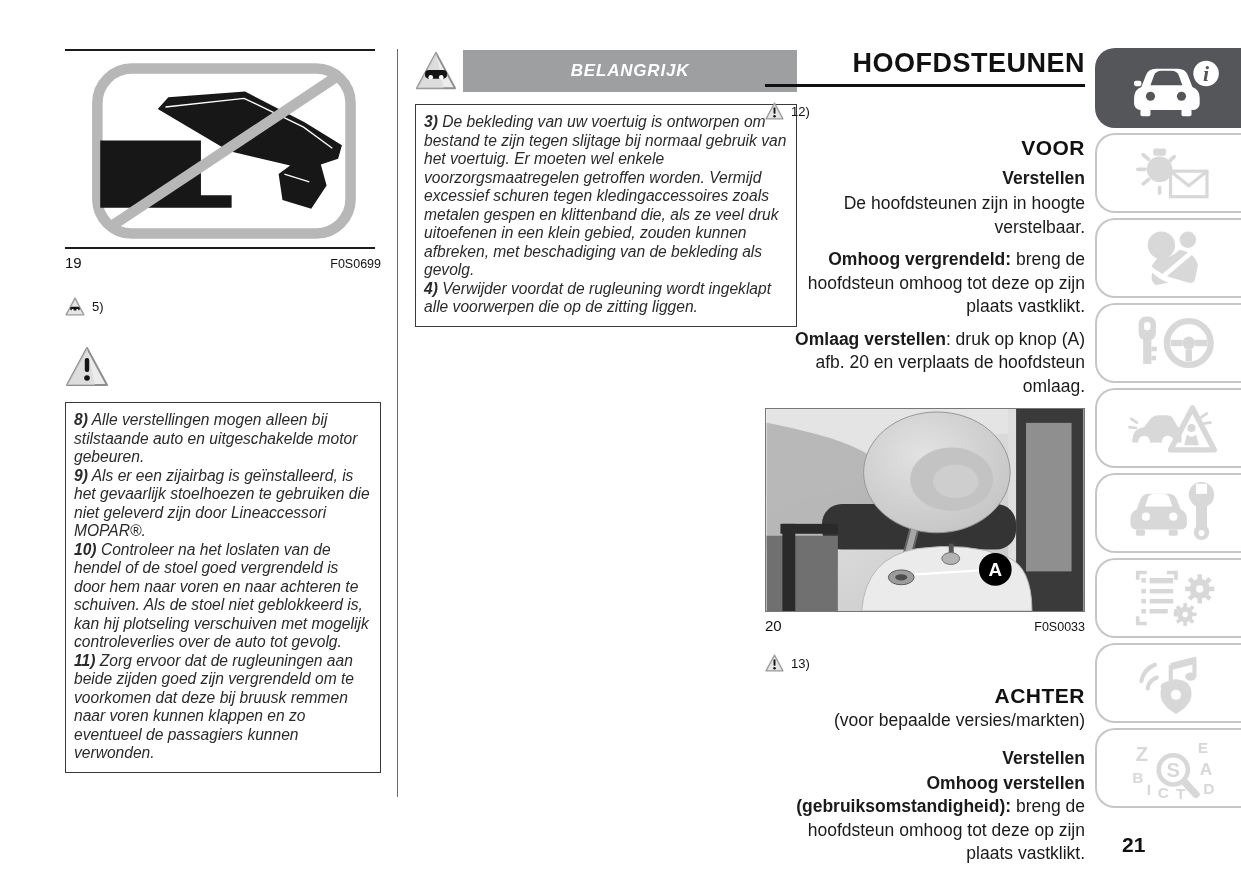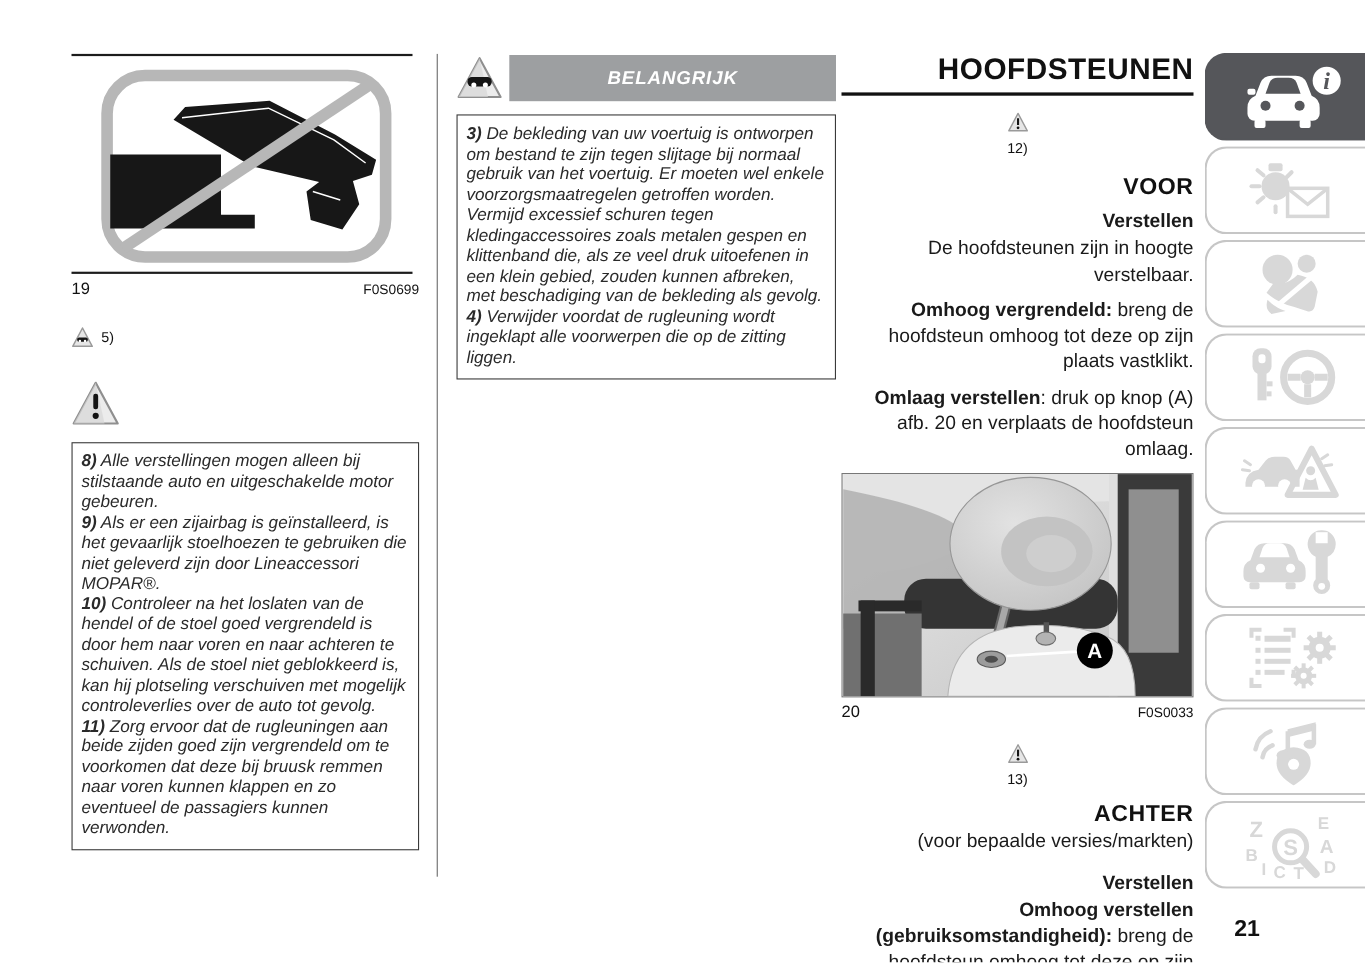--- a/index.html
+++ b/index.html
@@ -2,21 +2,21 @@
 <html><head>
 <meta charset="utf-8">
 <style>
   html,body{margin:0;padding:0;background:#fff;}
   .page{position:relative;width:1241px;height:875px;background:#fff;overflow:hidden;
         font-family:"Liberation Sans","DejaVu Sans",sans-serif;color:#1a1a1a;}
 
   
   .col{position:absolute;top:0;}
   .col-left{left:65px;top:49px;width:316px;}
-  .col-mid{left:415px;top:50px;width:345px;}
+  .col-mid{left:415px;top:50px;width:382px;}
   .col-right{left:765px;top:50px;width:320px;text-align:right;}
   .vsep{position:absolute;left:397px;top:49px;width:1px;height:748px;background:#6a6a6a;}
 
   .rule{height:2px;background:#1c1c1c;width:310px;}
   .fig19{display:block;margin:8px 0 0 0;}
   .fig-caption{display:flex;justify-content:space-between;align-items:baseline;margin-top:5px;}
   .fig-num{font-size:15px;color:#111;}
   .fig-code{font-size:12.5px;color:#111;}
 
   .note-ref{display:flex;align-items:center;gap:7px;margin-top:26px;}
@@ -31,21 +31,21 @@
             font-style:italic;font-size:15.6px;line-height:18.5px;color:#2a2a2a;}
   .note-box p{margin:0;}
   .note-box b{font-style:italic;}
 
   .col-mid .box-header{margin-top:0;}
   .col-mid .note-box{margin-top:12px;}
 
   
   .title{font-size:27px;font-weight:bold;letter-spacing:.5px;margin:0;line-height:1;color:#111;}
   .title-rule{height:3px;background:#111;width:320px;margin-top:7px;}
-  .col-right .note-ref{margin-top:15px;flex-direction:column;}
+  .col-right .note-ref{margin-top:15px;}
   .h2{font-size:21px;font-weight:bold;letter-spacing:.5px;margin:16px 0 0 0;line-height:1.1;color:#111;}
   .h3{font-size:17.5px;font-weight:bold;margin:8px 0 0 0;line-height:23px;}
   .body-p{font-size:17.5px;line-height:23.5px;margin:2px 0 0 0;}
   .body-p.spaced{margin-top:9px;}
   .lead{font-weight:bold;}
   .photo-wrap{margin-top:10px;border:1px solid #777;line-height:0;}
   .col-right .fig-caption{width:320px;}
 
   
   .sidebar{position:absolute;left:1095px;top:48px;width:146px;}

